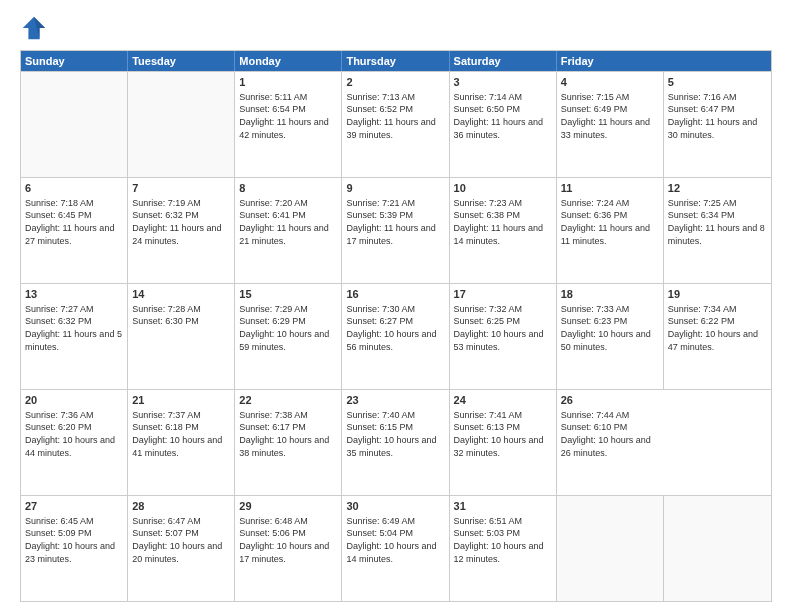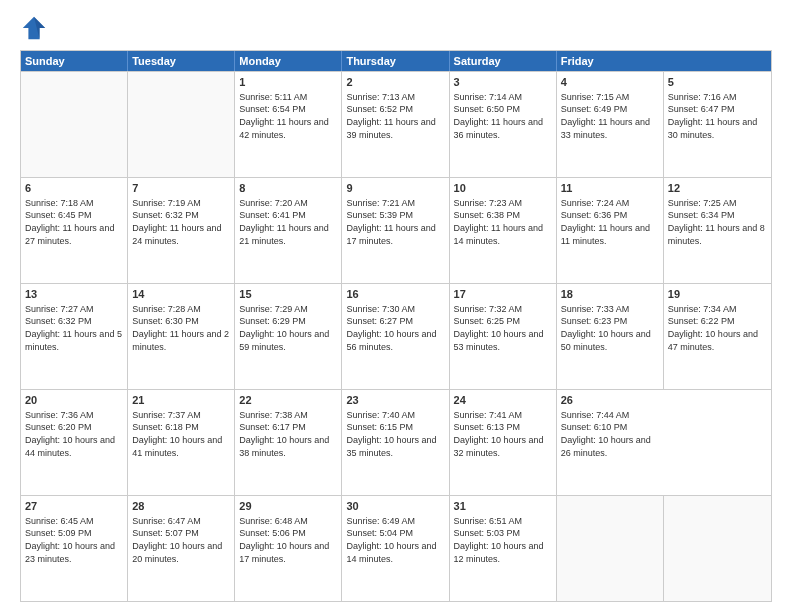--- a/index.html
+++ b/index.html
@@ -227,21 +227,20 @@
           <div class="cal-cell">
             <span class="day-num">13</span>
             <div class="cell-text">Sunrise: 7:27 AM</div>
             <div class="cell-text">Sunset: 6:32 PM</div>
             <div class="cell-text">Daylight: 11 hours and 5 minutes.</div>
           </div>
           <div class="cal-cell">
             <span class="day-num">14</span>
             <div class="cell-text">Sunrise: 7:28 AM</div>
             <div class="cell-text">Sunset: 6:30 PM</div>
-            <div class="cell-text">Daylight: 11 hours and 2 minutes.</div>
           </div>
           <div class="cal-cell">
             <span class="day-num">15</span>
             <div class="cell-text">Sunrise: 7:29 AM</div>
             <div class="cell-text">Sunset: 6:29 PM</div>
             <div class="cell-text">Daylight: 10 hours and 59 minutes.</div>
           </div>
           <div class="cal-cell">
             <span class="day-num">16</span>
             <div class="cell-text">Sunrise: 7:30 AM</div>

